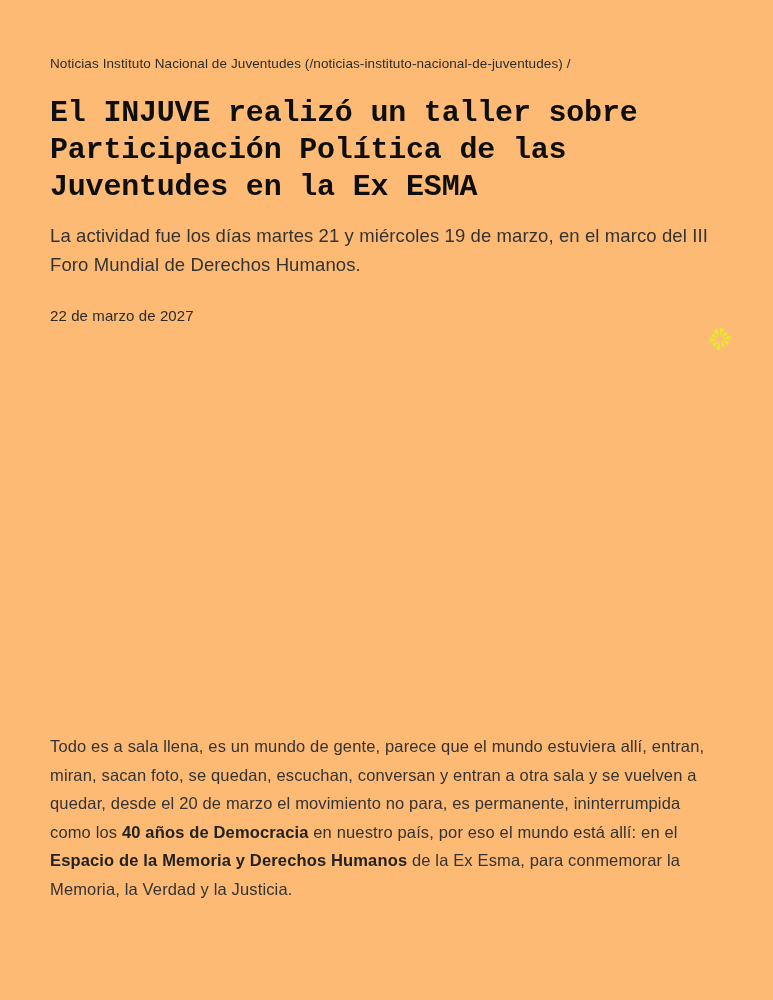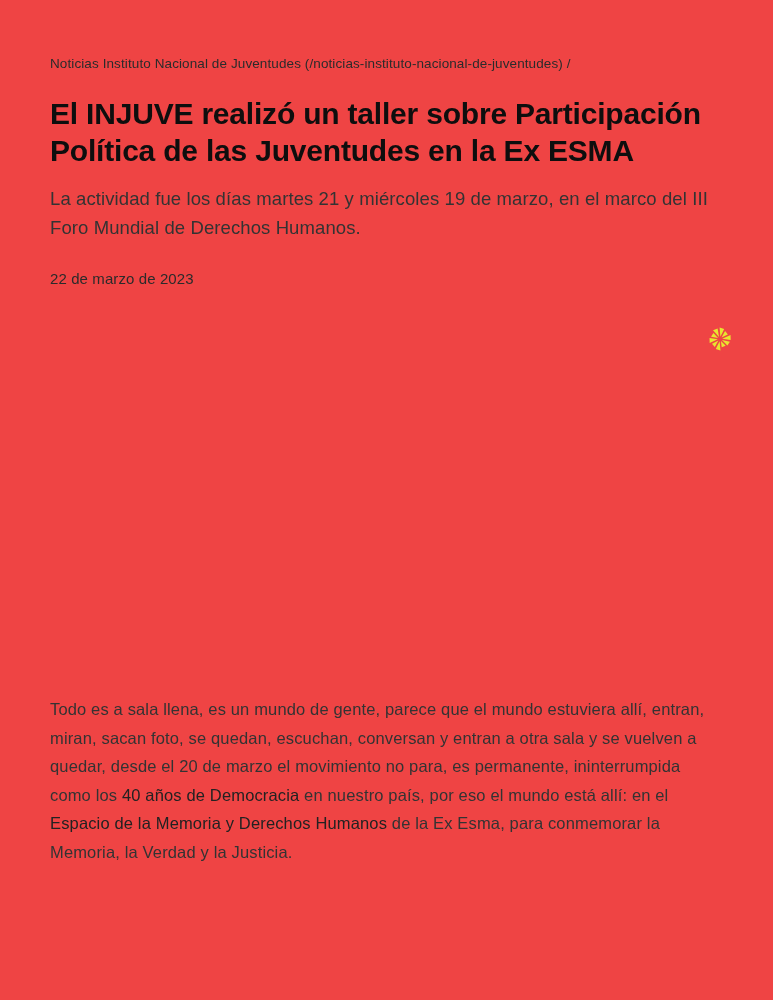--- a/index.html
+++ b/index.html
@@ -4,21 +4,21 @@
 <style>
   html, body {
     margin: 0;
     padding: 0;
     background: #ffffff;
   }
   .page {
     position: relative;
     width: 773px;
     height: 1000px;
-    background: #ef4444;
+    background: #fdba74;
     font-family: "Liberation Sans", sans-serif;
     overflow: hidden;
     box-sizing: border-box;
   }
   .content {
     padding: 0 50px;
   }
   .breadcrumb {
     margin-top: 55px;
     font-size: 13.5px;
@@ -26,21 +26,21 @@
     color: #2b2b2b;
     letter-spacing: 0.1px;
   }
   .breadcrumb-link {
     color: #2b2b2b;
     text-decoration: none;
     cursor: pointer;
   }
   h1.article-title {
     margin: 22px 0 0 0;
-    font-family: Liberation Sans, sans-serif;
+    font-family: Liberation Mono, monospace;
     font-weight: 700;
     font-size: 30px;
     line-height: 37px;
     letter-spacing: -0.2px;
     color: #0e0e0e;
     max-width: 690px;
   }
   p.article-lead {
     margin: 16px 0 0 0;
     font-size: 18.5px;
@@ -68,41 +68,41 @@
   }
   p.article-body {
     margin: 0;
     font-size: 16.5px;
     line-height: 28.6px;
     color: #333333;
     letter-spacing: 0.15px;
     max-width: 675px;
   }
   .seg-bold {
-    font-weight: 400;
+    font-weight: 700;
     color: #222222;
   }
   .seg-italic {
   }
 </style>
 </head>
 <body>
 
 <div class="page">
   <div class="content">
 
     <nav class="breadcrumb">
       <span class="breadcrumb-link">Noticias Instituto Nacional de Juventudes (/noticias-instituto-nacional-de-juventudes) /</span>
     </nav>
 
     <h1 class="article-title">El INJUVE realizó un taller sobre Participación Política de las Juventudes en la Ex ESMA</h1>
 
     <p class="article-lead">La actividad fue los días martes 21 y miércoles 19 de marzo, en el marco del III Foro Mundial de Derechos Humanos.</p>
 
-    <div class="article-date">22 de marzo de 2023</div>
+    <div class="article-date">22 de marzo de 2027</div>
 
     <div class="image-placeholder"></div>
 
     <p class="article-body"><span>Todo es a sala llena, es un mundo de gente, parece que el mundo estuviera allí, entran, miran, sacan foto, se quedan, escuchan, conversan y entran a otra sala y se vuelven a quedar, desde el 20 de marzo el movimiento no para, es permanente, ininterrumpida como los </span><span class="seg-bold">40 años de Democracia</span><span> en nuestro país, por eso el mundo está allí: en el </span><span class="seg-bold">Espacio de la Memoria y Derechos Humanos</span><span> de la Ex Esma, para conmemorar la </span><span class="seg-italic">Memoria, la Verdad y la Justicia.</span></p>
 
   </div>
 
   <div class="spinner">
     <svg width="26" height="26" viewBox="0 0 26 26">
       <g transform="translate(13,13) rotate(10)" fill="#e8e52f">

